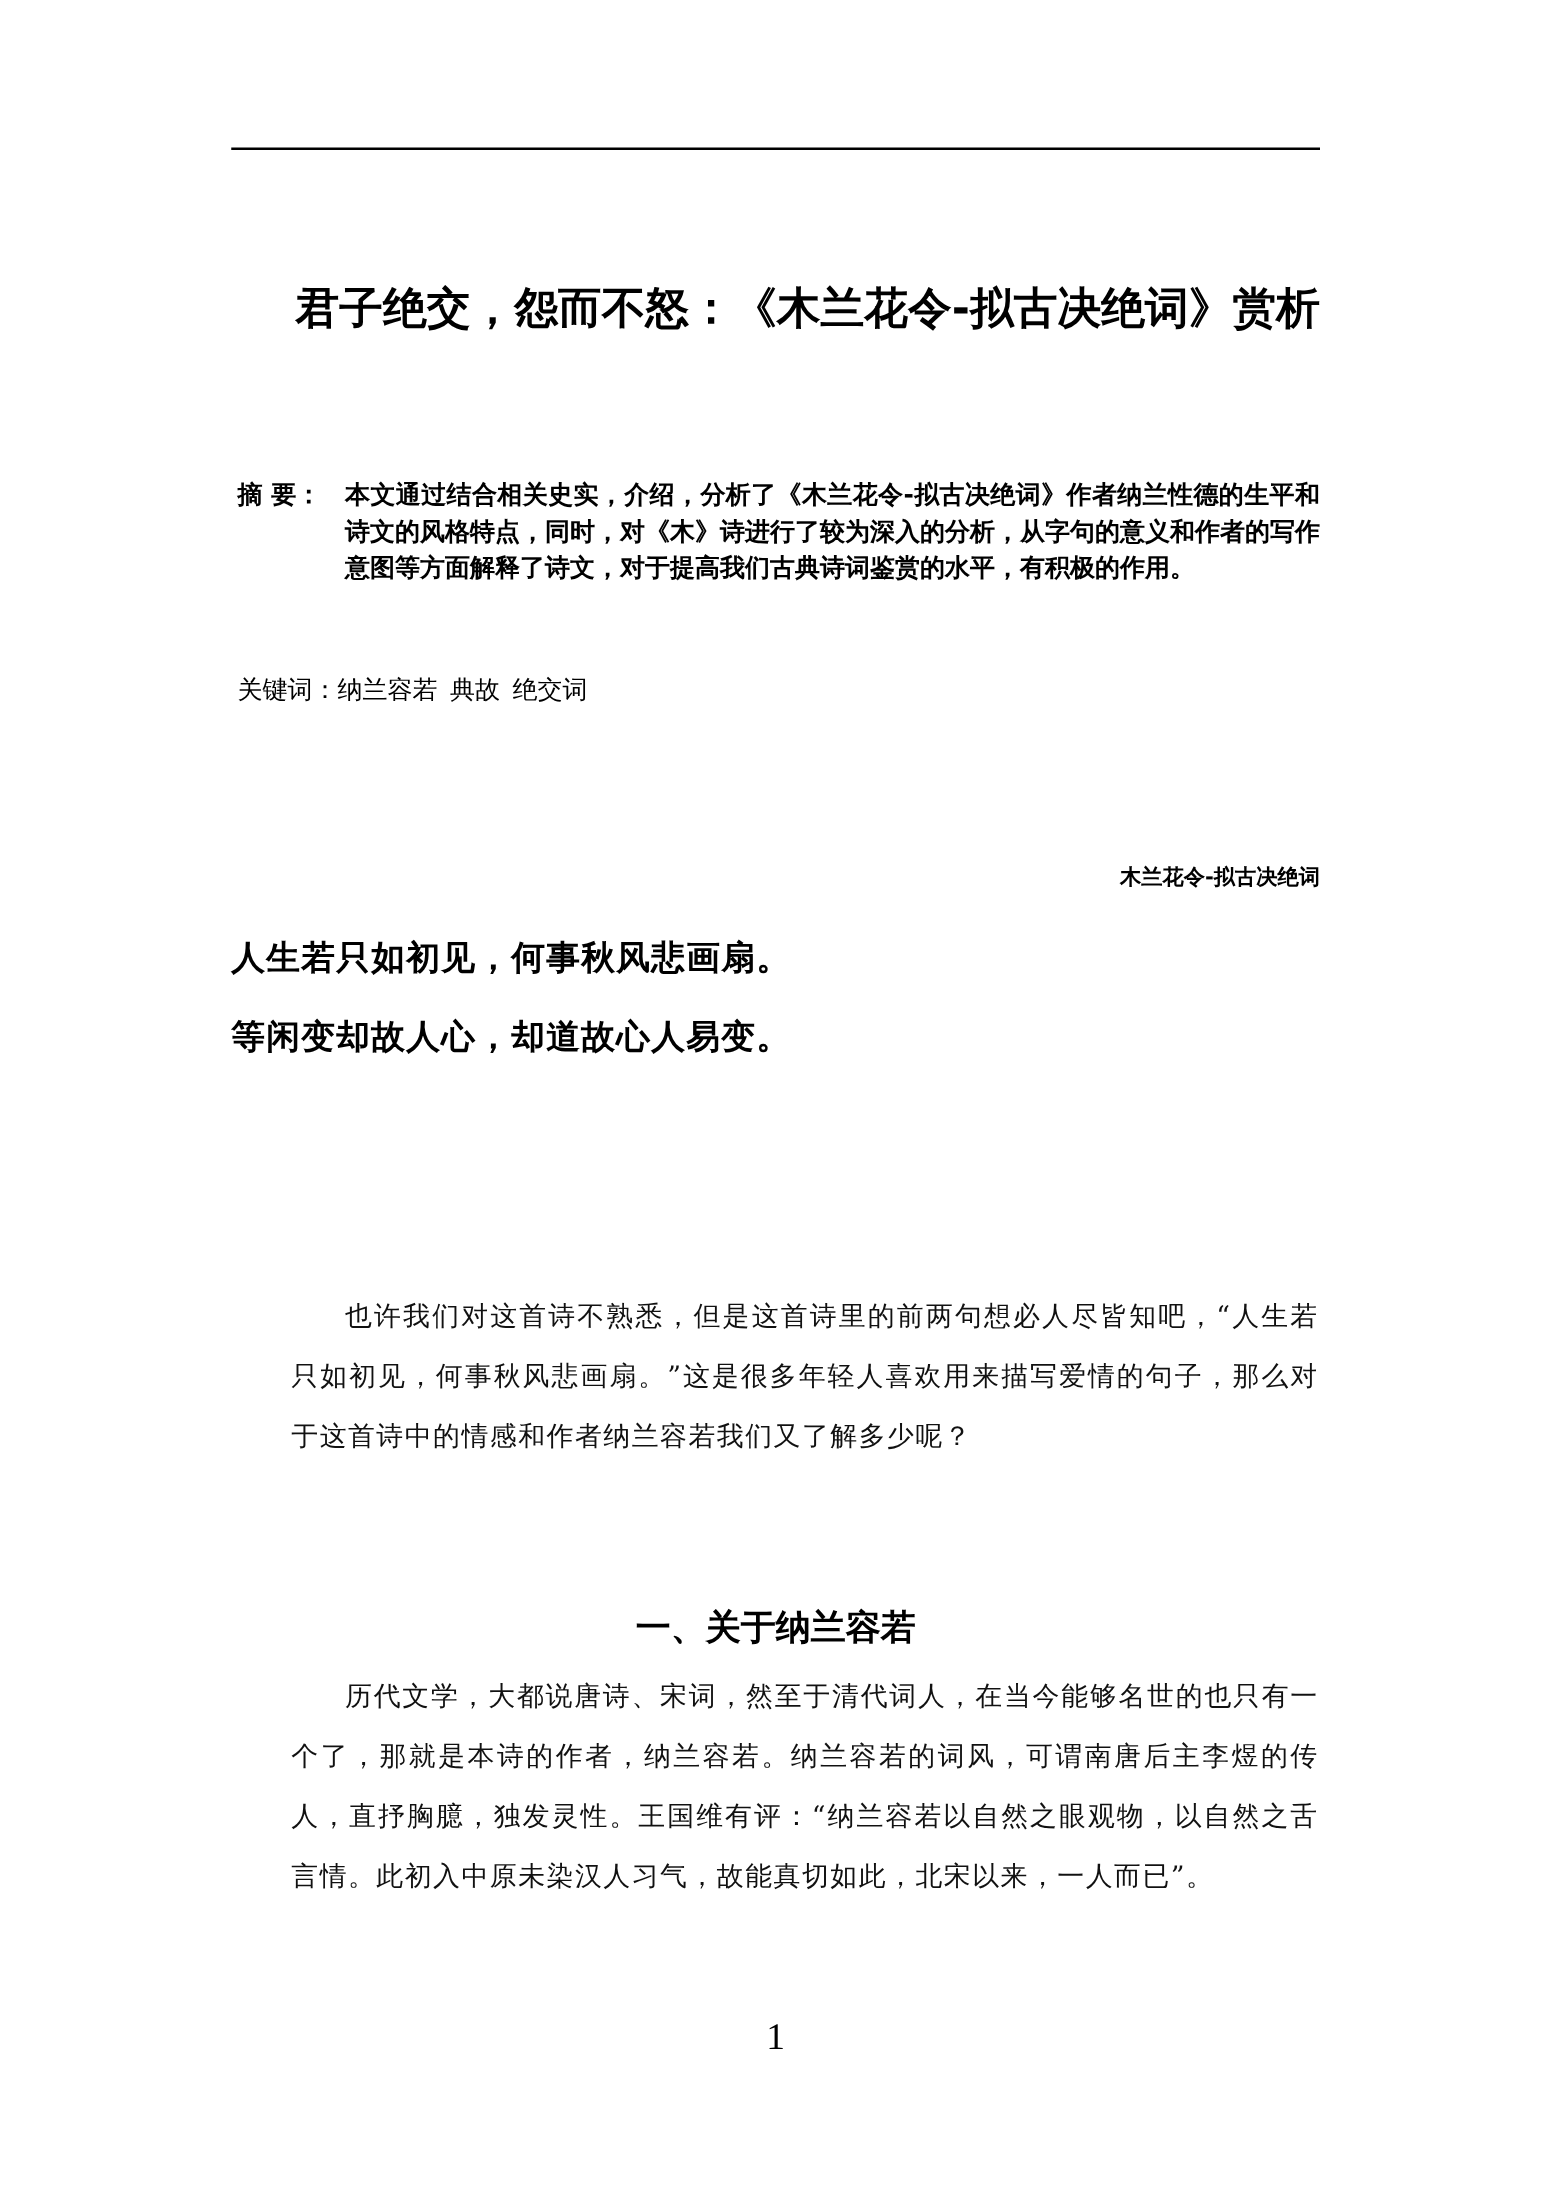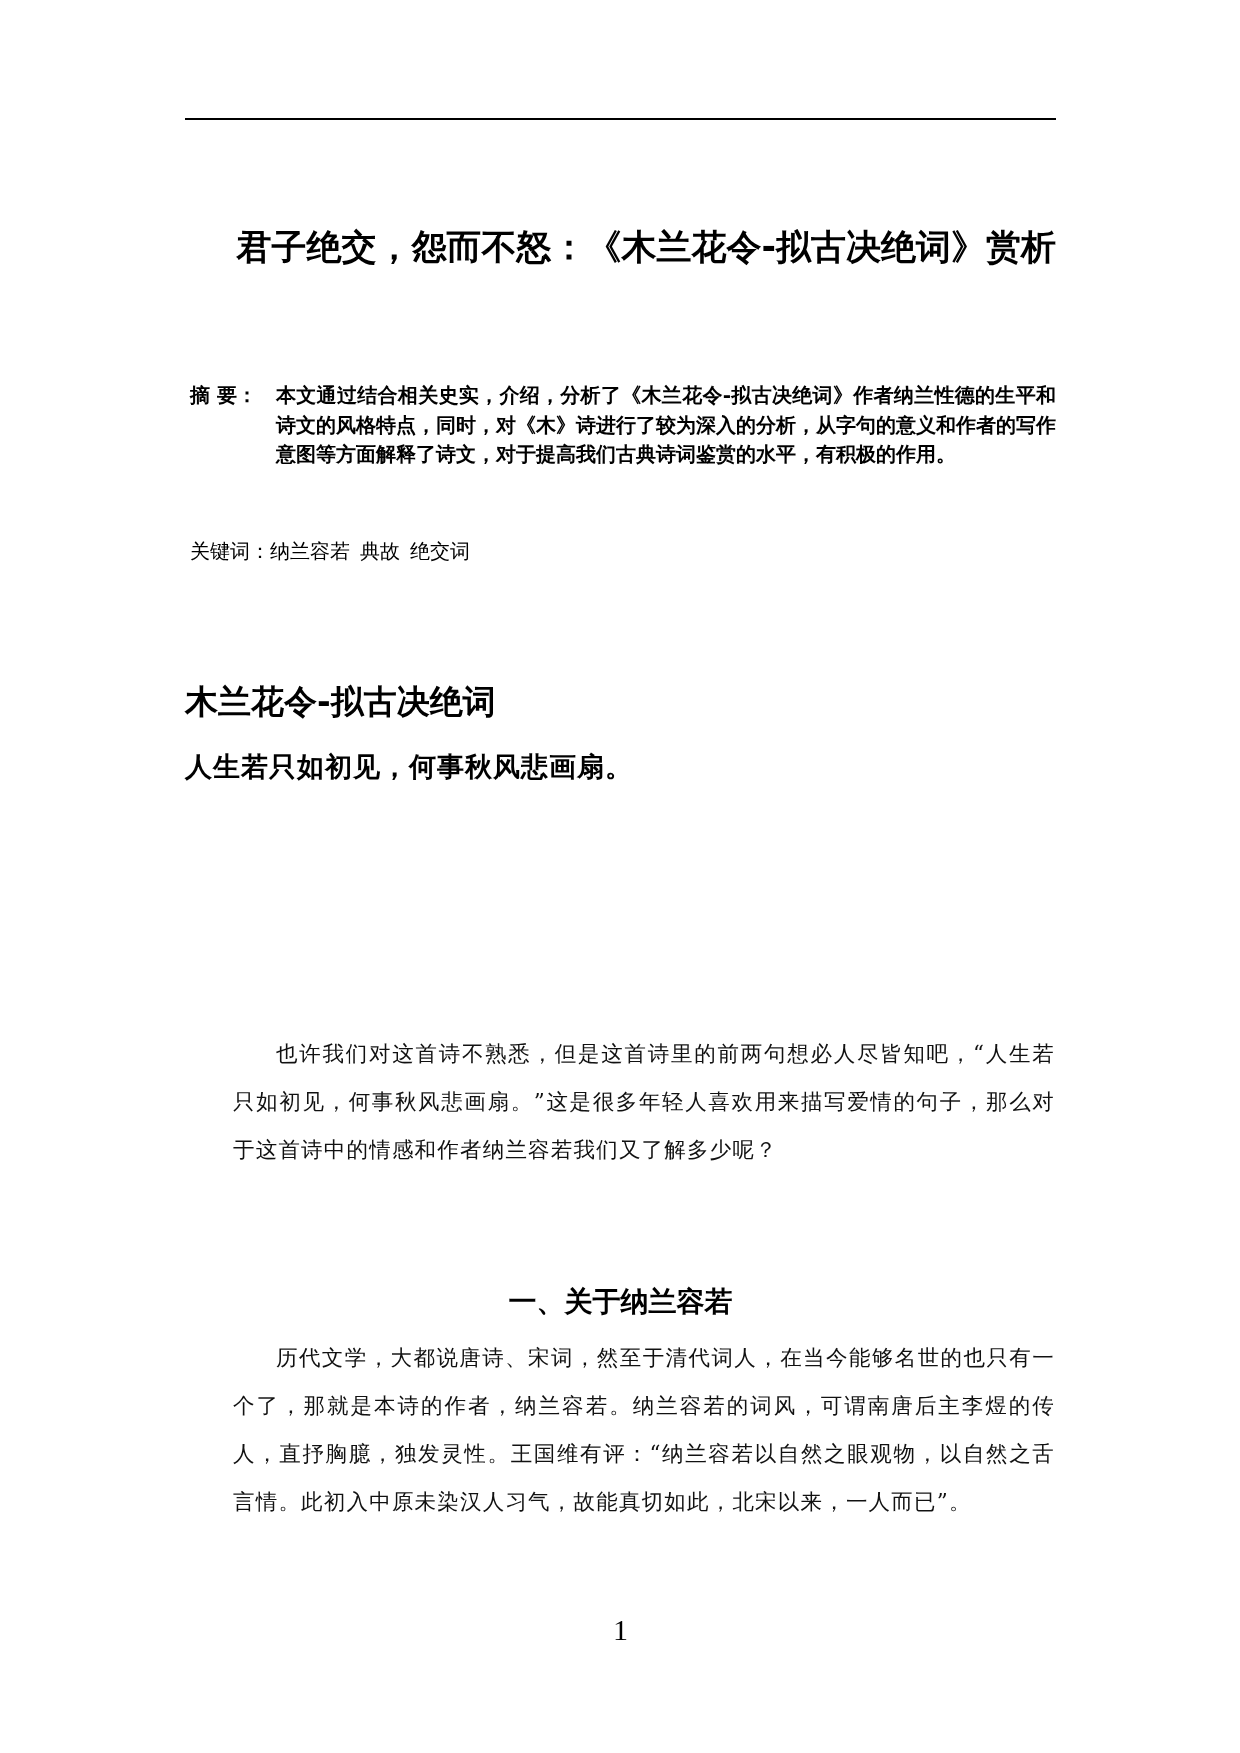--- a/index.html
+++ b/index.html
@@ -29,21 +29,21 @@
   .abstract .text {
     margin-left: 86px; width: 780px; text-align: justify;
   }
   .keywords {
     position: absolute; left: 190px; top: 537px; width: 866px;
     font-size: 20px; line-height: 29px; font-weight: normal; white-space: nowrap;
   }
   .keywords .kw { margin-right: 10px; }
   .poem-title {
     position: absolute; left: 185px; top: 684px; width: 871px;
-    text-align: left; font-size: 33px; line-height: 36px; font-weight: bold;
+    text-align: right; font-size: 17px; line-height: 36px; font-weight: bold;
   }
   .poem {
     position: absolute; left: 185px; top: 745px; width: 871px;
     font-size: 27px; font-weight: bold;
   }
   .poem .line { display: block; height: 63px; line-height: 44px; white-space: nowrap; letter-spacing: 1px; }
   .body-para {
     position: absolute; left: 233px; width: 822px;
     font-family: "DejaVu Serif", "Liberation Serif", serif;
     font-size: 21.5px; line-height: 48px; text-align: justify;
@@ -74,20 +74,21 @@
 </div>
 
 <div class="keywords">
   <span>关键词：</span><span class="kw">纳兰容若</span><span class="kw">典故</span><span class="kw">绝交词</span>
 </div>
 
 <div class="poem-title">木兰花令-拟古决绝词</div>
 
 <div class="poem">
   <span class="line">人生若只如初见，何事秋风悲画扇。</span>
+  <span class="line">等闲变却故人心，却道故心人易变。</span>
 </div>
 
 <div class="body-para para-1">也许我们对这首诗不熟悉，但是这首诗里的前两句想必人尽皆知吧，“人生若只如初见，何事秋风悲画扇。”这是很多年轻人喜欢用来描写爱情的句子，那么对于这首诗中的情感和作者纳兰容若我们又了解多少呢？</div>
 
 <div class="section-heading">一、关于纳兰容若</div>
 
 <div class="body-para para-2">历代文学，大都说唐诗、宋词，然至于清代词人，在当今能够名世的也只有一个了，那就是本诗的作者，纳兰容若。纳兰容若的词风，可谓南唐后主李煜的传人，直抒胸臆，独发灵性。王国维有评：“纳兰容若以自然之眼观物，以自然之舌言情。此初入中原未染汉人习气，故能真切如此，北宋以来，一人而已”。</div>
 
 <div class="page-number">1</div>
 

